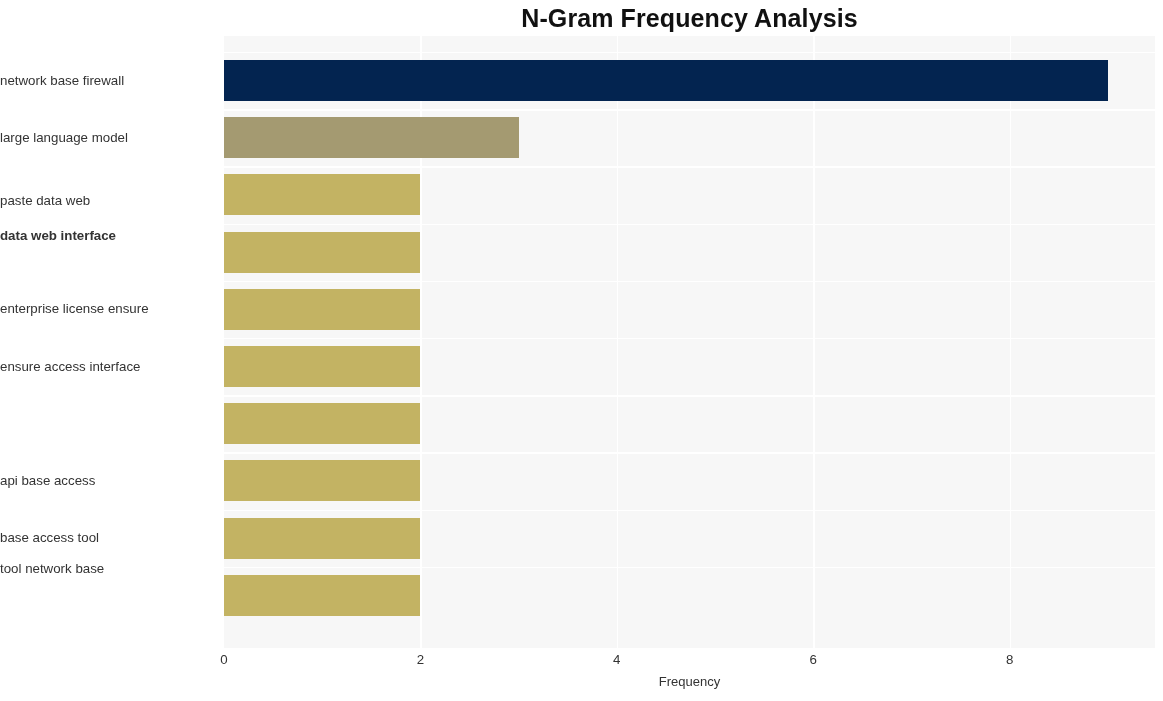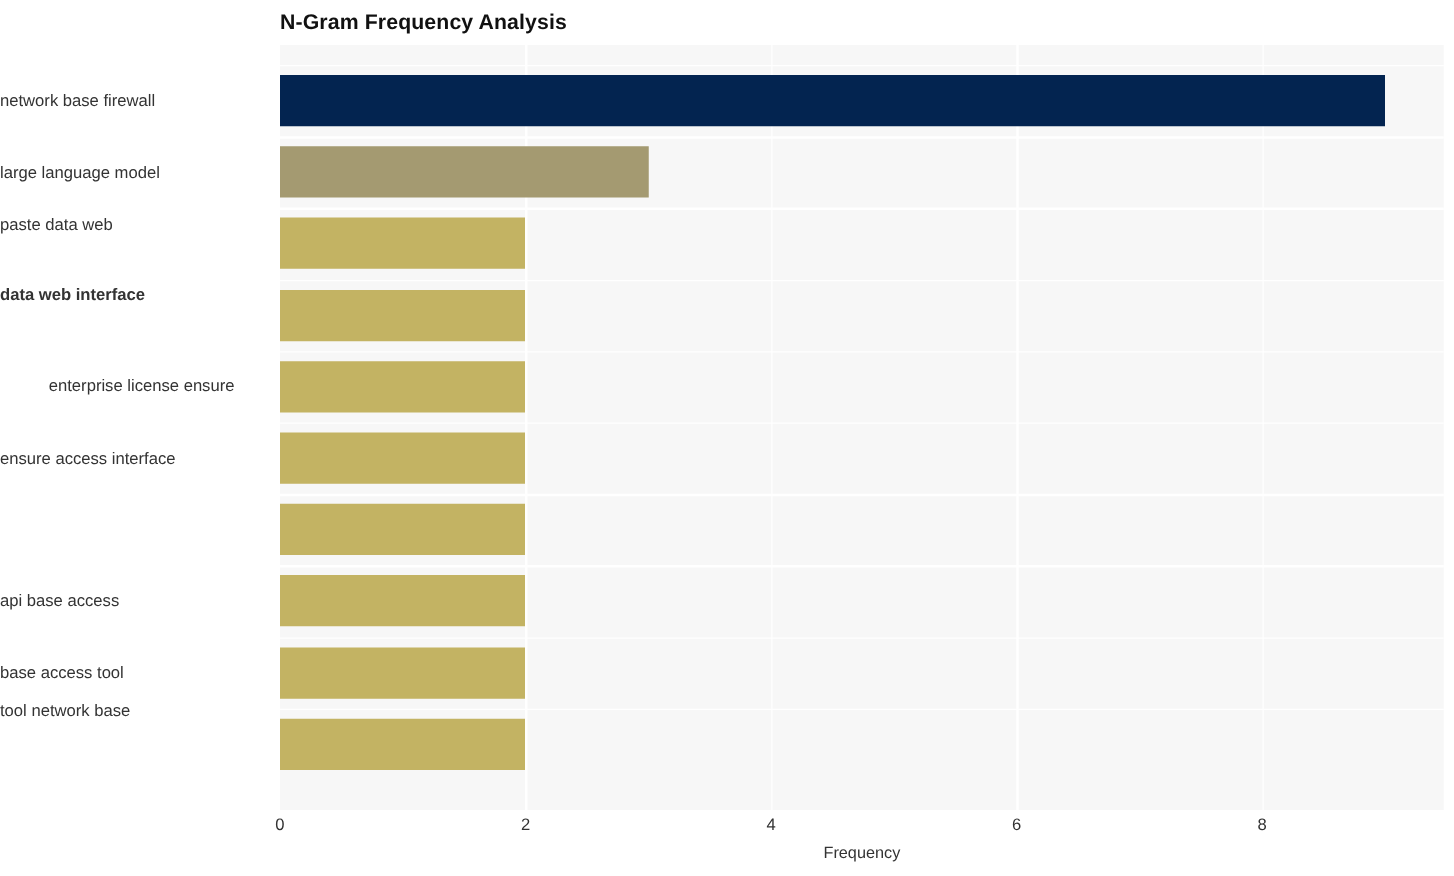--- a/index.html
+++ b/index.html
@@ -21,21 +21,22 @@
     left: 0; top: 0;
     width: 1163px;
     height: 701px;
   }
 
   #chart-title {
     position: absolute;
     left: 224px;
     top: 5px;
     width: 931px;
-    font-size: 17px;
+    text-align: center;
+    font-size: 25px;
     font-weight: bold;
     color: #111111;
     letter-spacing: 0.1px;
     line-height: 26px;
     white-space: nowrap;
   }
 
   
   #plot-area {
     position: absolute;
@@ -183,23 +184,23 @@
         <div class="bar-row" style="top: 530.8px;">
           <div class="row-sep"></div>
           <div class="bar" title="tool network base: 2" style="width: 196.414px; background: rgb(195, 179, 99);"></div>
         </div>
       </div>
   </div>
 
   <div id="y-axis-labels">
       <div class="ylabel" style="top: 36.5px;">network base firewall</div>
       <div class="ylabel" style="top: 93.7px;">large language model</div>
-      <div class="ylabel" style="top: 136px;">paste data web</div>
+      <div class="ylabel" style="top: 157px;">paste data web</div>
       <div class="ylabel" style="top: 192px; font-weight: bold;">data web interface</div>
-      <div class="ylabel" style="top: 265.3px; padding-left: 39px;">enterprise license ensure</div>
+      <div class="ylabel" style="top: 265.3px;">enterprise license ensure</div>
       <div class="ylabel" style="top: 322.5px;">ensure access interface</div>
       <div class="ylabel" style="top: 494.1px;">base access tool</div>
       <div class="ylabel" style="top: 436.9px;">api base access</div>
       <div class="ylabel" style="top: 525px;">tool network base</div>
     </div>
 
   <div id="x-axis-ticks">
       <div class="xtick" style="left: 224px;">0</div>
       <div class="xtick" style="left: 420.414px;">2</div>
       <div class="xtick" style="left: 616.827px;">4</div>

